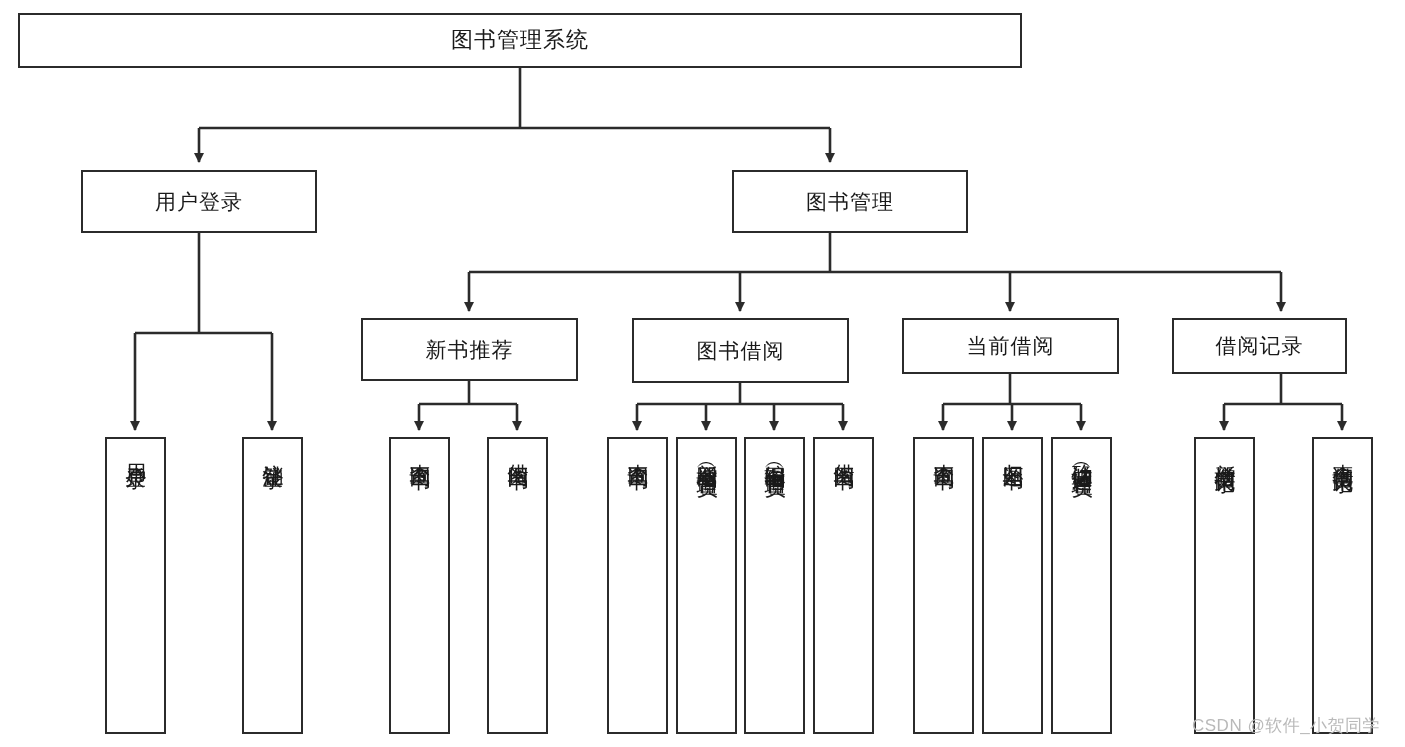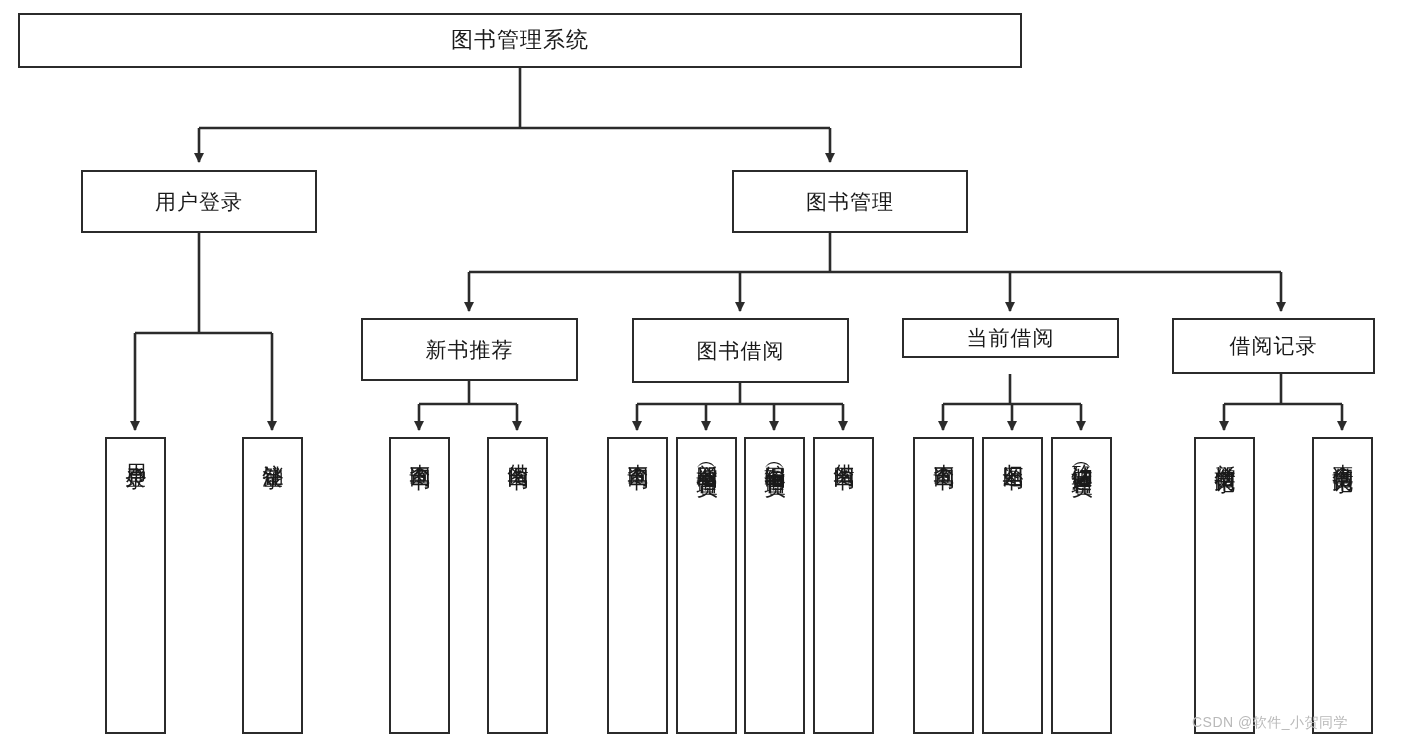--- a/index.html
+++ b/index.html
@@ -55,21 +55,21 @@
     writing-mode: vertical-rl;
     text-orientation: upright;
     font-size: 21px;
     line-height: 1.18;
     letter-spacing: 2px;
     white-space: nowrap;
     text-align: left;
   }
   .watermark {
     position: absolute;
-    font-size: 14px;
+    font-size: 17px;
     color: #b9b9b9;
     white-space: nowrap;
     letter-spacing: 0.5px;
     text-align: center;
   }
 </style>
 </head>
 <body>
 
 <div id="canvas">
@@ -134,24 +134,24 @@
   <div class="node h" style="left:712px; top:170px; width:236px; height:63px;margin-left:20px;">
     <span class="node-label">图书管理</span>
   </div>
 
   <div class="node h" style="left:361px; top:318px; width:217px; height:63px;">
     <span class="node-label">新书推荐</span>
   </div>
   <div class="node h" style="left:632px; top:318px; width:217px; height:65px;">
     <span class="node-label">图书借阅</span>
   </div>
-  <div class="node h" style="left:902px; top:318px; width:217px; height:40px;">
+  <div class="node h" style="left:902px; top:318px; width:217px; height:56px;">
     <span class="node-label">当前借阅</span>
   </div>
-  <div class="node h" style="left:1172px; top:318px; width:203px; height:56px;">
+  <div class="node h" style="left:1172px; top:318px; width:175px; height:56px;">
     <span class="node-label">借阅记录</span>
   </div>
 
   <div class="node v" style="left:105px; top:437px; width:61px; height:297px;">
     <span class="node-label">用户登录</span>
   </div>
   <div class="node v" style="left:242px; top:437px; width:61px; height:297px;">
     <span class="node-label">注销登录</span>
   </div>
 

